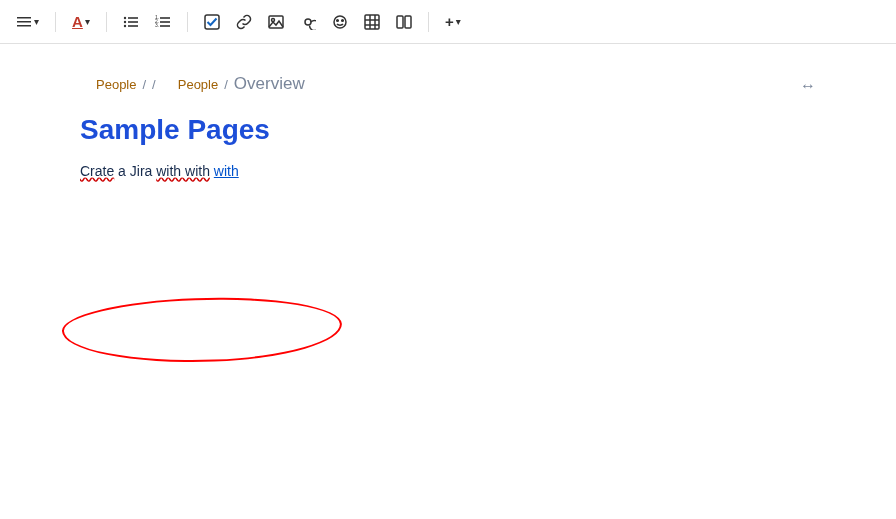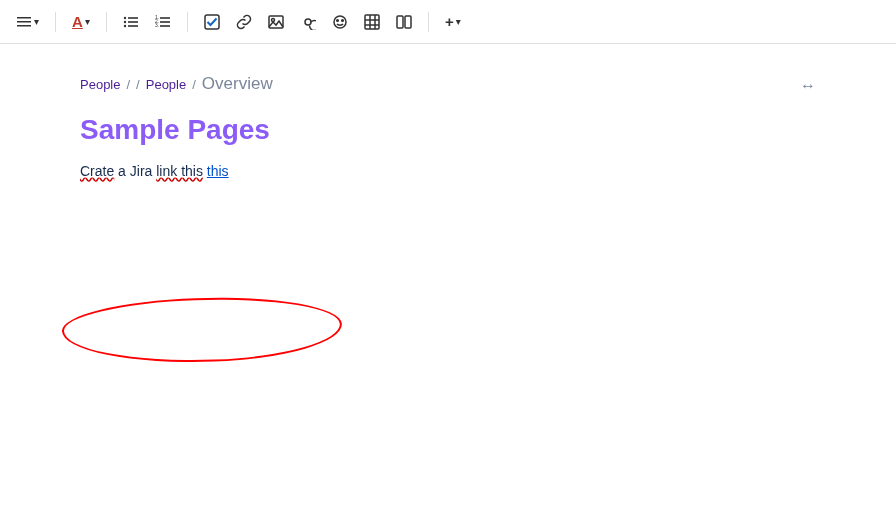--- a/index.html
+++ b/index.html
@@ -75,23 +75,24 @@
       justify-content: space-between;
     }
 
     .breadcrumb-left {
       display: flex;
       align-items: center;
       gap: 6px;
     }
 
     .breadcrumb-item {
-      color: #4c1d95;
+      color: #a16207;
       text-decoration: none;
       font-size: 13px;
+      margin-left: 16px;
     }
 
     .breadcrumb-separator {
       color: #7a869a;
       font-size: 13px;
     }
 
     .breadcrumb-current {
       color: #7a869a;
       font-size: 17px;
@@ -102,21 +103,21 @@
       align-items: center;
       color: #7a869a;
       font-size: 16px;
       gap: 2px;
     }
 
     
     .page-title {
       font-size: 28px;
       font-weight: 600;
-      color: #8b5cf6;
+      color: #1d4ed8;
       margin-bottom: 16px;
     }
 
     
     .page-text {
       font-size: 14px;
       color: #333;
       margin-bottom: 30px;
     }
 
@@ -287,19 +288,19 @@
       <span class="breadcrumb-current">Overview</span>
     </div>
     <div class="breadcrumb-arrows">↔</div>
   </div>
 
   <h1 class="page-title">Sample Pages</h1>
 
 
   <div style="position: relative; margin-top: 10px;">
     <p class="link-line">
-      <span class="squiggle">Crate</span> a Jira <span class="squiggle">link this</span> <a class="text-link" href="#">this</a>
+      <span class="squiggle">Crate</span> a Jira <span class="squiggle">with with</span> <a class="text-link" href="#">with</a>
     </p>
   </div>
 
 </div>
 
 <div class="annotation-circle"></div>
 
 </body></html>

